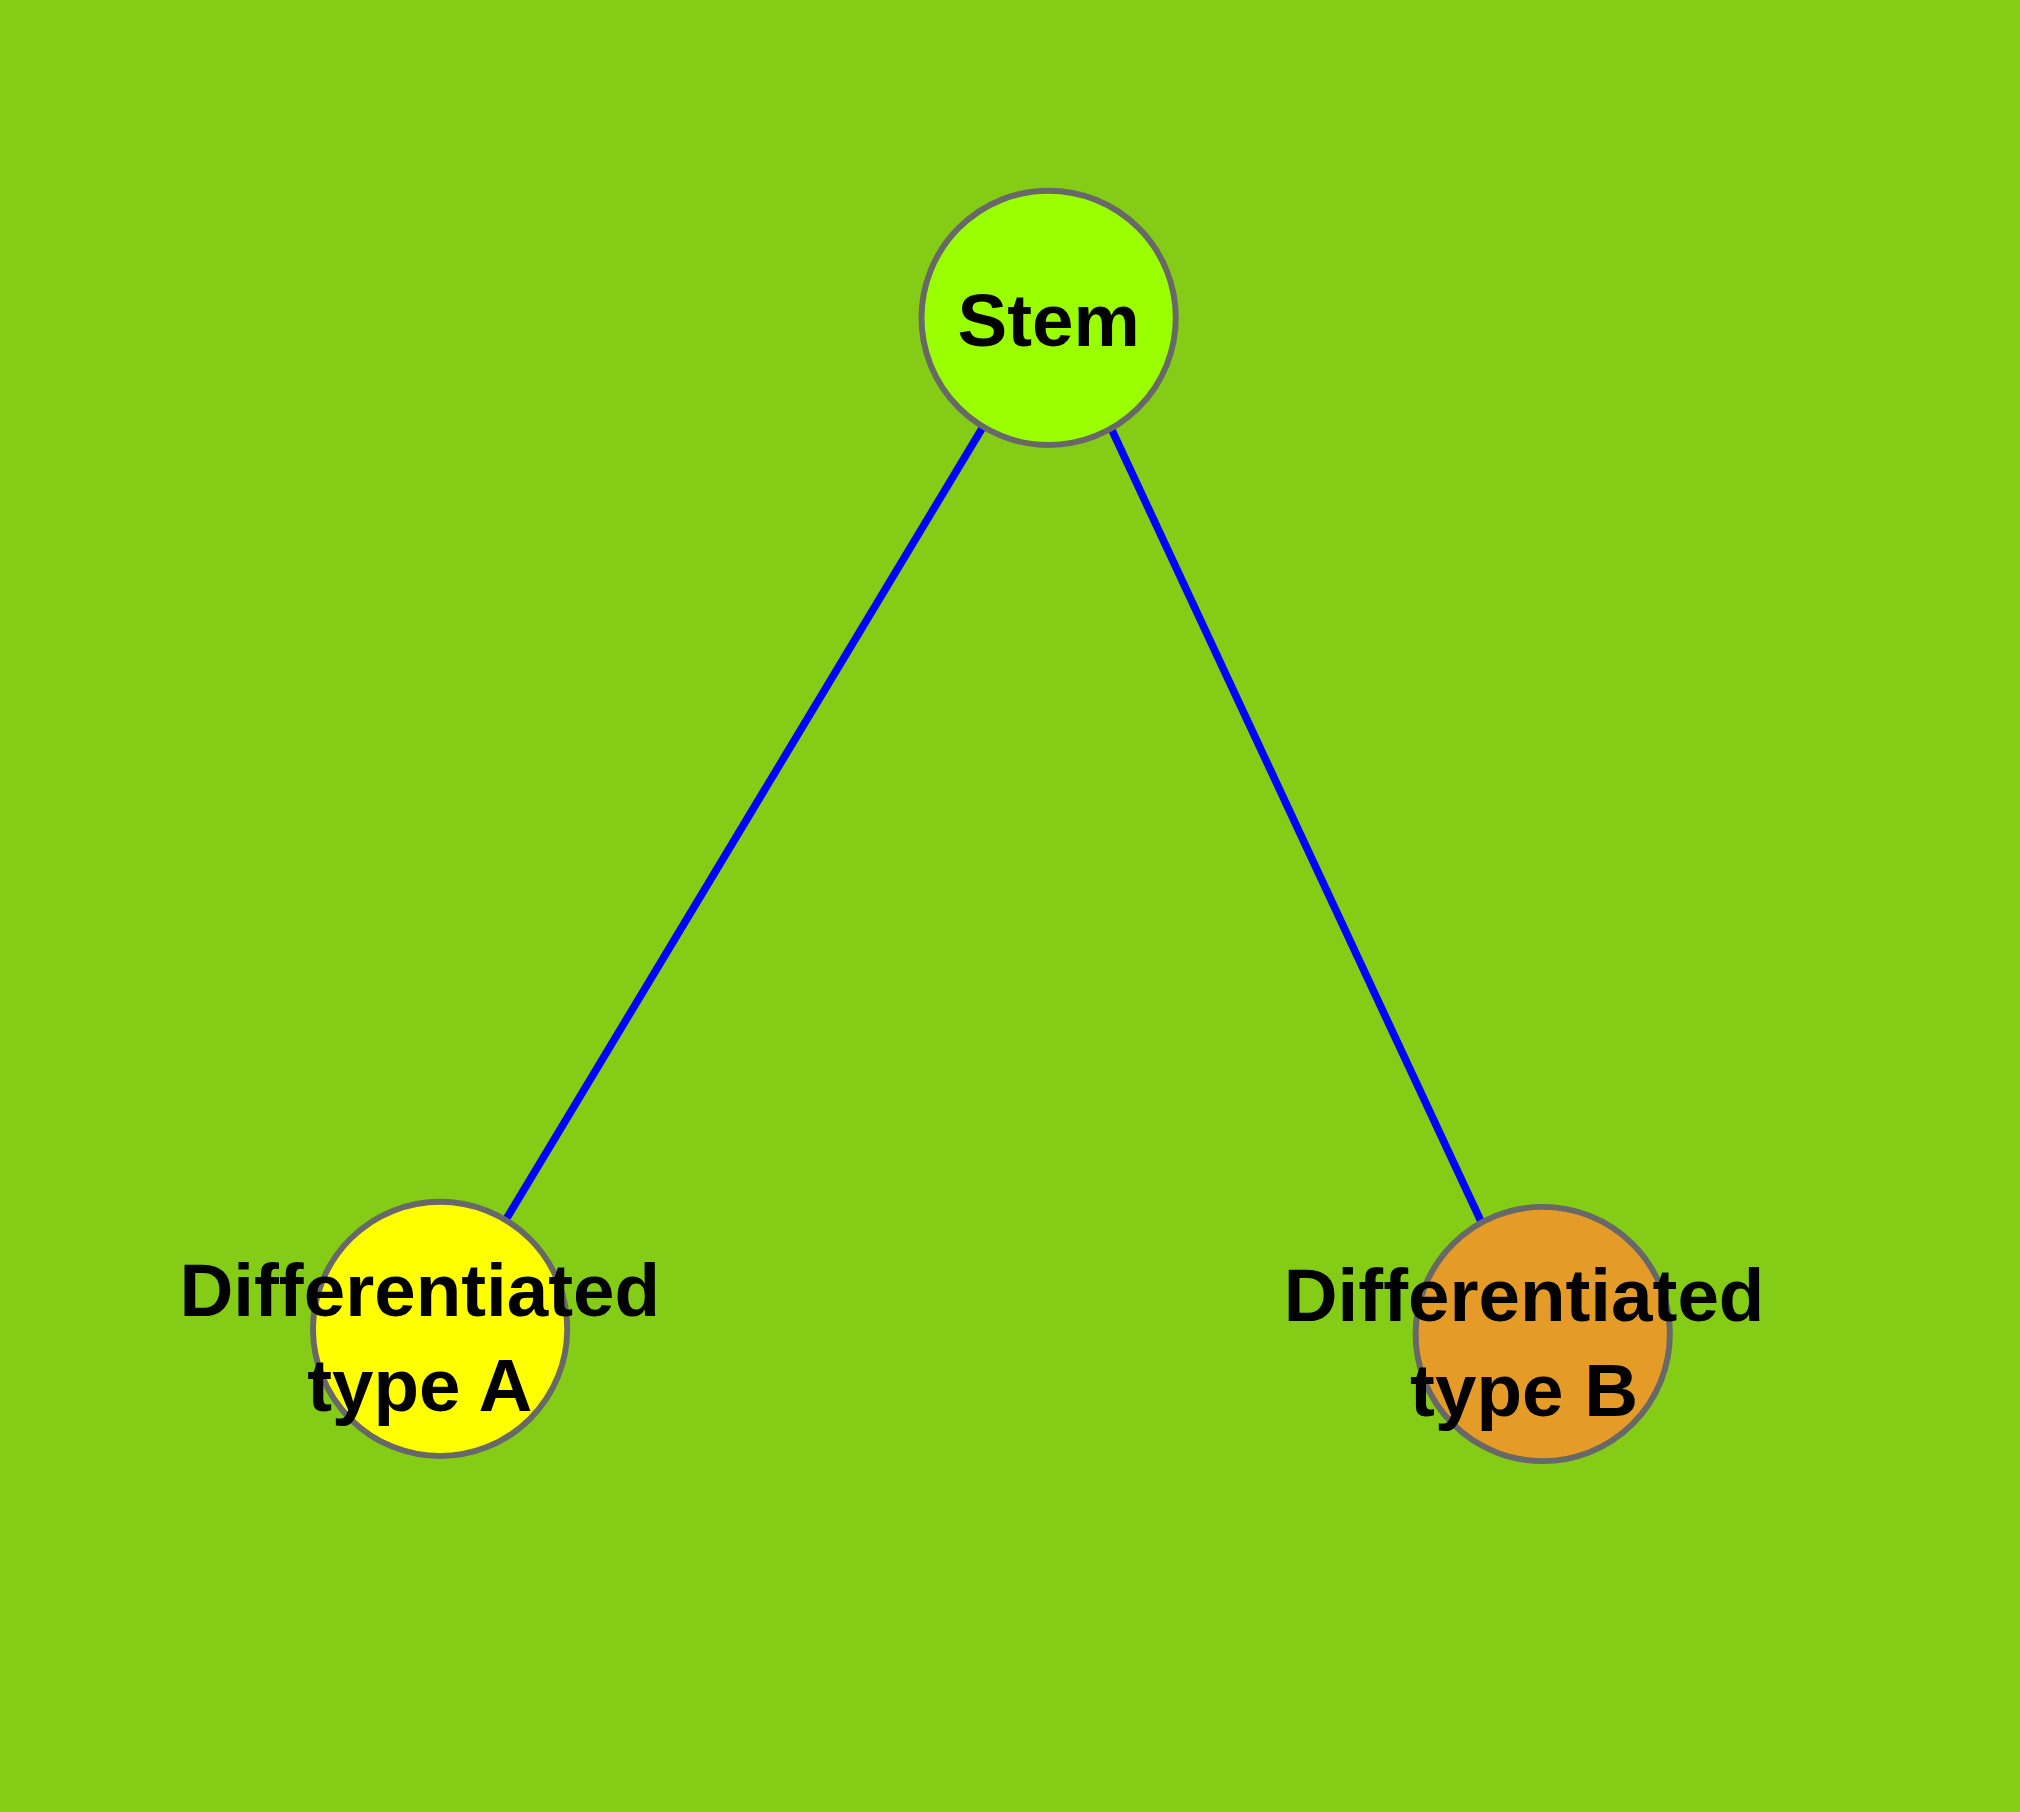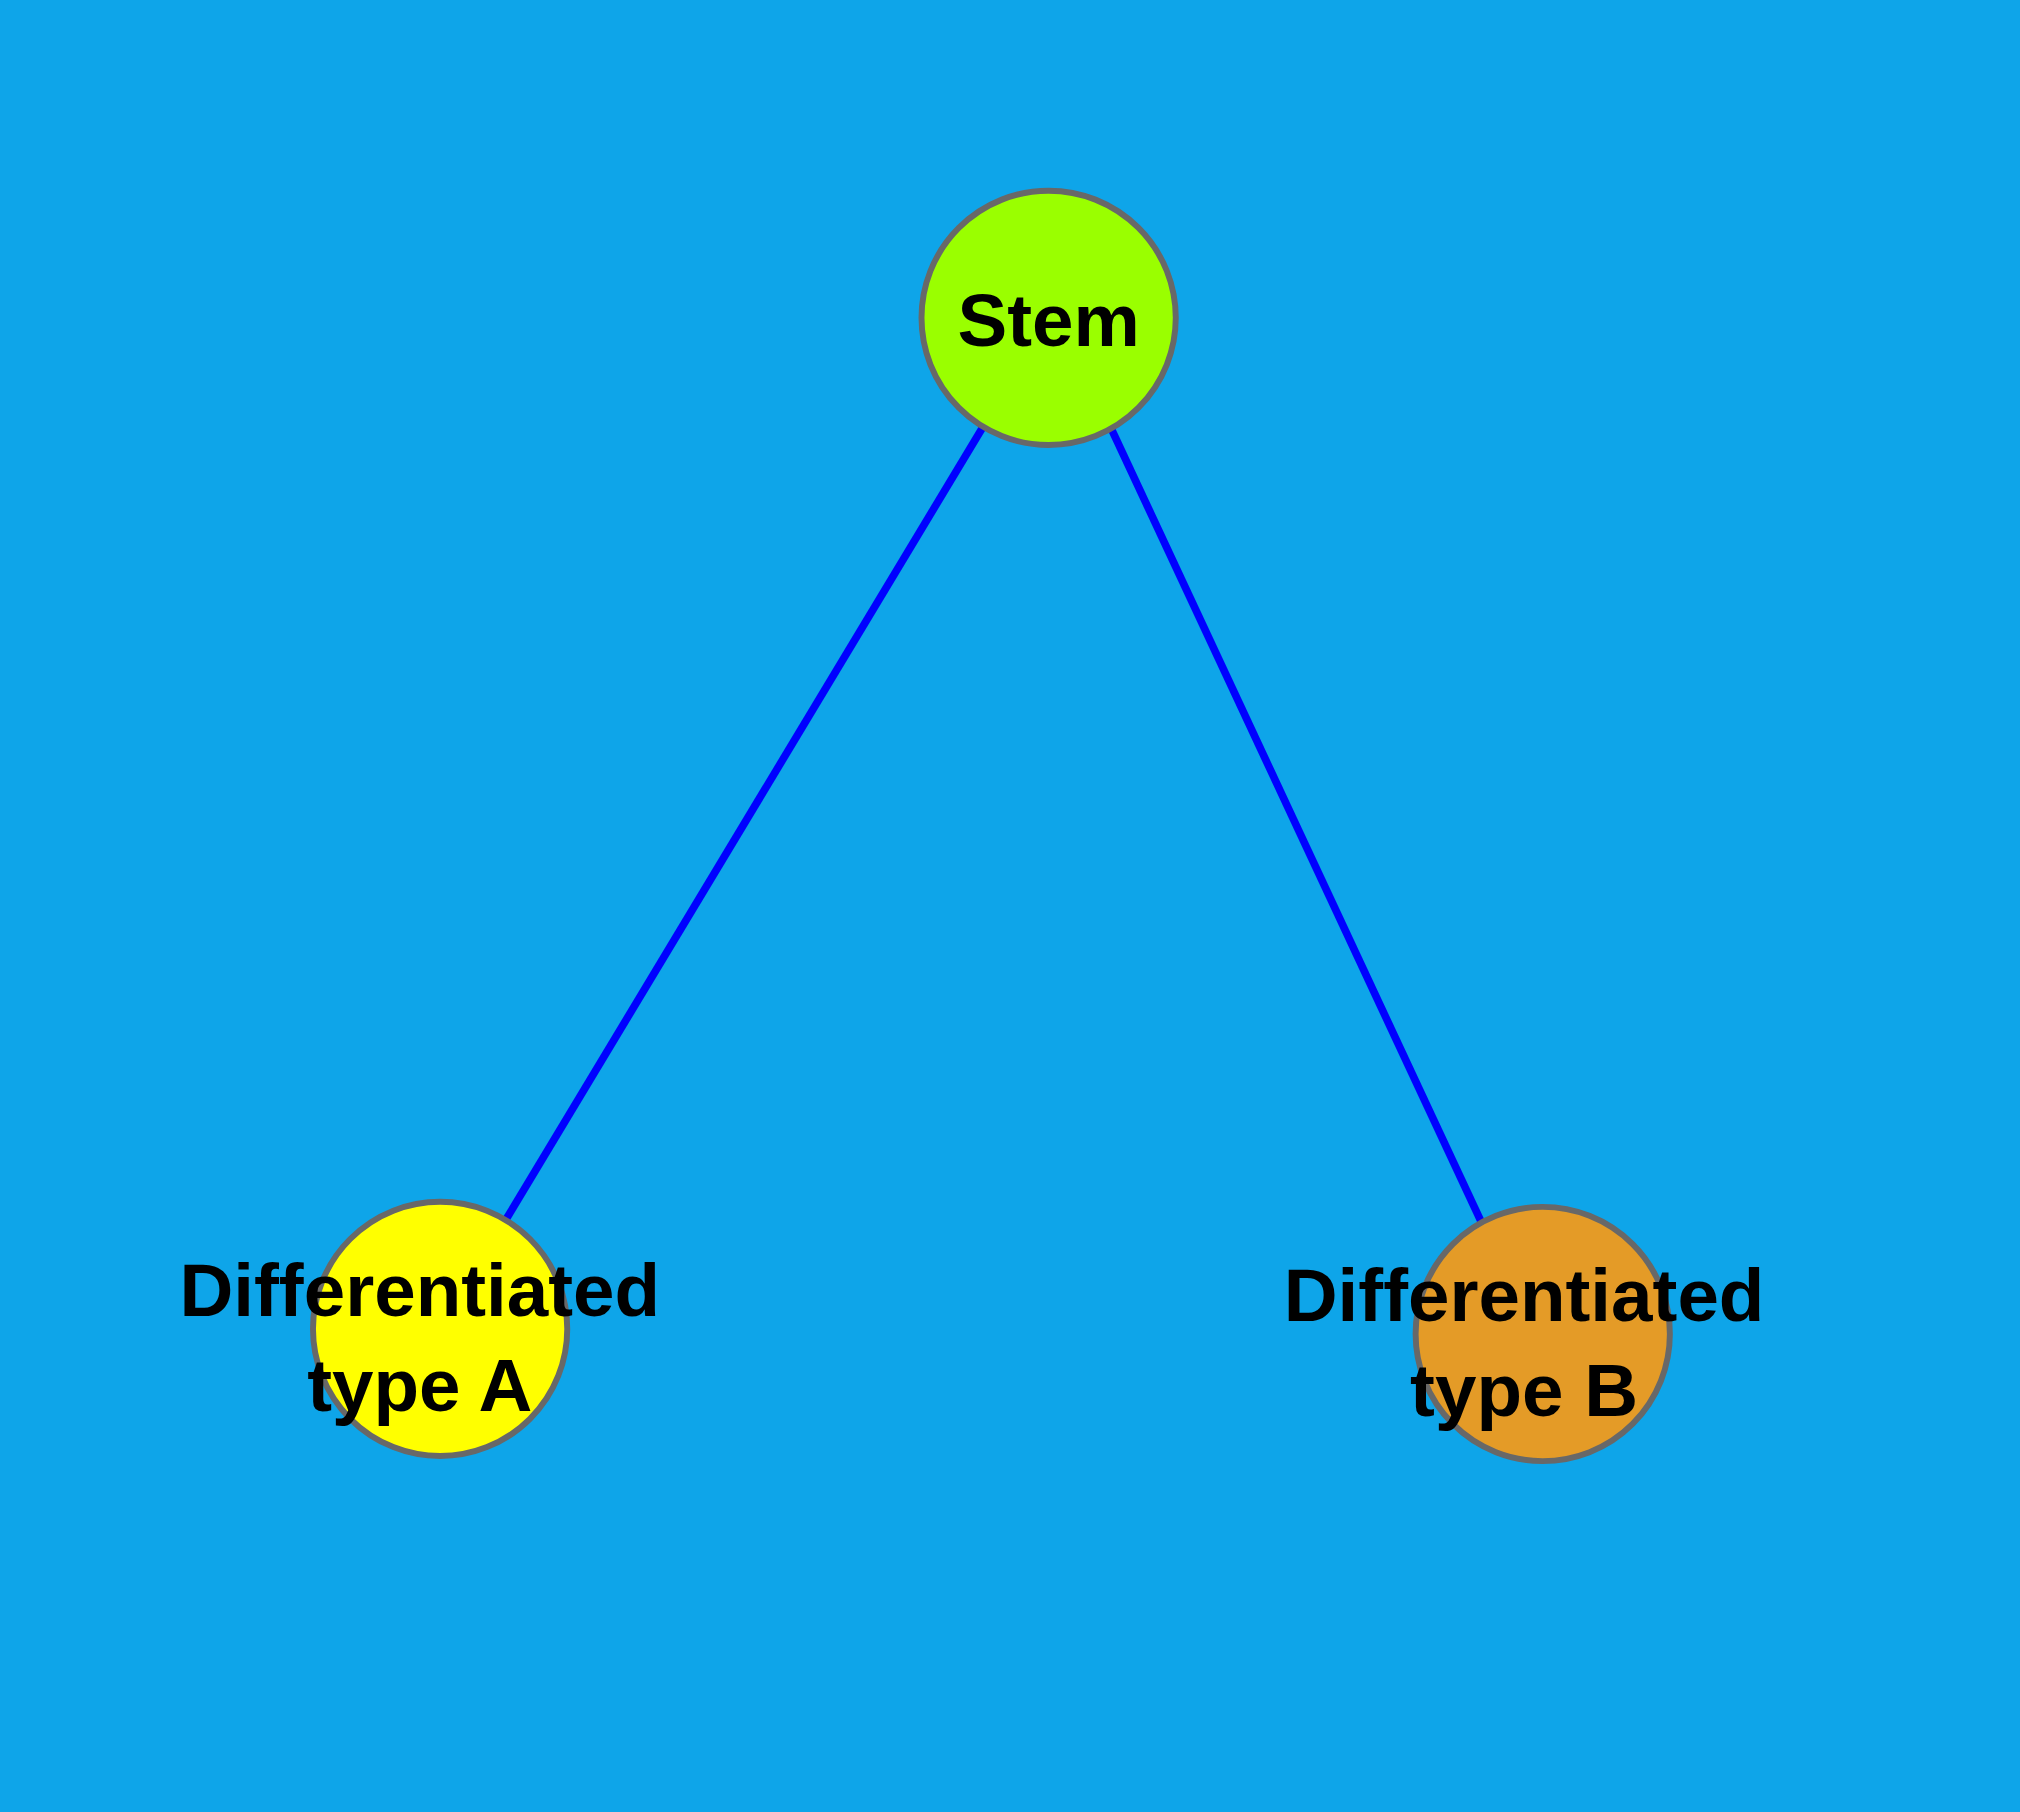--- a/index.html
+++ b/index.html
@@ -39,21 +39,21 @@
     font-weight: bold;
     font-size: 88px;
     fill: #000000;
     text-anchor: middle;
     dominant-baseline: alphabetic;
   }
 </style>
 </head>
 <body>
 
-<div id="canvas" style="background: #0ea5e9;">
+<div id="canvas" style="background: #84cc16;">
   <svg id="graph-svg" viewBox="0 0 2384 2138">
 
     <line class="edge-line" x1="1159.6514419632701" y1="503.51926147328516" x2="596.3485580367299" y2="1439.480738526715" stroke="#0000ff"></line>
     <line class="edge-line" style="display:none" x1="1302.592809132852" y1="509.8984187826576" x2="1754.407190867148" y2="1439.1015812173423" stroke="#0000ff"></line>
 
     <line class="edge-line" x1="1311" y1="506" x2="1748" y2="1443"></line>
 
     <circle class="node-circle" cx="1237" cy="375" r="150" fill="#9aff00" stroke="#686868"></circle>
 
     <circle class="node-circle" cx="519" cy="1568" r="150" fill="#ffff00" stroke="#686868"></circle>

